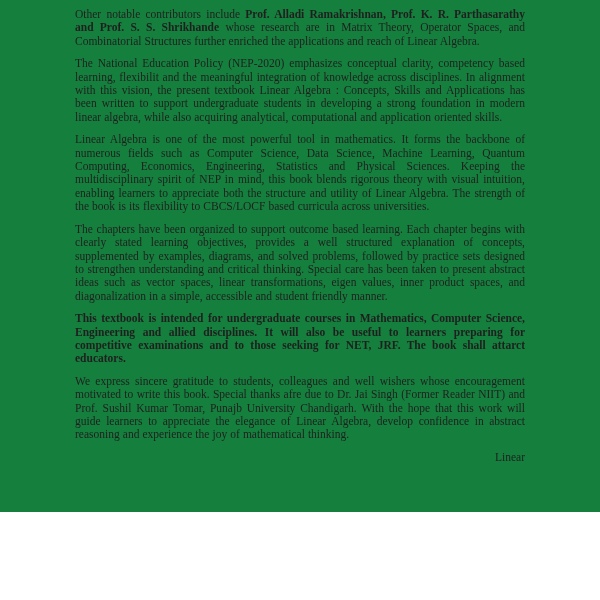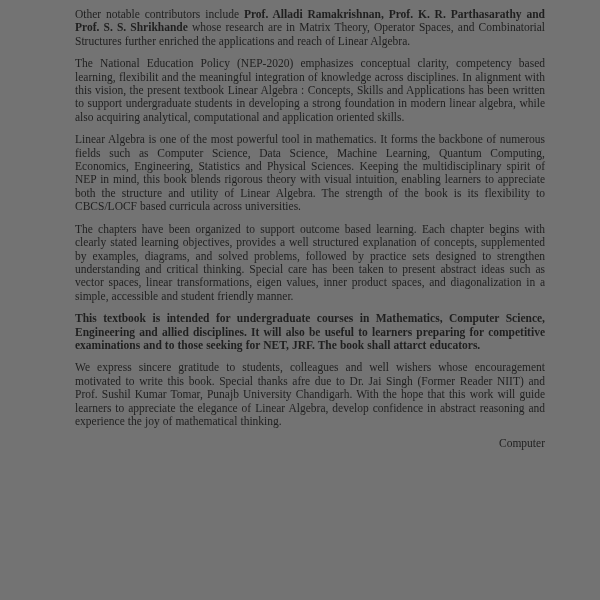--- a/index.html
+++ b/index.html
@@ -9,23 +9,23 @@
   body {
     width: 600px;
     height: 600px;
     background: #ffffff;
     font-family: "Liberation Serif", "DejaVu Serif", serif;
     overflow: hidden;
   }
   .page {
     box-sizing: border-box;
     width: 600px;
-    height: 600px;
-    padding: 8px 55px 0 75px;
-    background: #737373;
+    height: 512px;
+    padding: 8px 75px 0 75px;
+    background: #15803d;
   }
   .content p {
     margin: 0 0 9px 0;
     font-size: 11.5px;
     line-height: 13.4px;
     text-align: justify;
     color: #1f1f1f;
     word-spacing: 0.2px;
   }
   .content p b {
@@ -44,14 +44,14 @@
 
 <div class="page">
   <div class="content">
       <p><span style="color: rgb(31, 31, 31);">Other notable contributors include </span><b style="color: rgb(31, 31, 31);">Prof. Alladi Ramakrishnan, Prof. K. R. Parthasarathy and Prof. S. S. Shrikhande</b><span style="color: rgb(31, 31, 31);"> whose research are in Matrix Theory, Operator Spaces, and Combinatorial Structures further enriched the applications and reach of Linear Algebra.</span></p>
       <p><span style="color: rgb(31, 31, 31);">The National Education Policy (NEP-2020) emphasizes conceptual clarity, competency based learning, flexibilit and the meaningful integration of knowledge across disciplines. In alignment with this vision, the present textbook Linear Algebra : Concepts, Skills and Applications has been written to support undergraduate students in developing a strong foundation in modern linear algebra, while also acquiring analytical, computational and application oriented skills.</span></p>
       <p><span style="color: rgb(31, 31, 31);">Linear Algebra is one of the most powerful tool in mathematics. It forms the backbone of numerous fields such as Computer Science, Data Science, Machine Learning, Quantum Computing, Economics, Engineering, Statistics and Physical Sciences. Keeping the multidisciplinary spirit of NEP in mind, this book blends rigorous theory with visual intuition, enabling learners to appreciate both the structure and utility of Linear Algebra. The strength of the book is its flexibility to CBCS/LOCF based curricula across universities.</span></p>
       <p><span style="color: rgb(31, 31, 31);">The chapters have been organized to support outcome based learning. Each chapter begins with clearly stated learning objectives, provides a well structured explanation of concepts, supplemented by examples, diagrams, and solved problems, followed by practice sets designed to strengthen understanding and critical thinking. Special care has been taken to present abstract ideas such as vector spaces, linear transformations, eigen values, inner product spaces, and diagonalization in a simple, accessible and student friendly manner.</span></p>
       <p><span style="color: rgb(31, 31, 31); font-weight: bold;">This textbook is intended for undergraduate courses in Mathematics, Computer Science, Engineering and allied disciplines. It will also be useful to learners preparing for competitive examinations and to those seeking for NET, JRF. The book shall attarct educators.</span></p>
       <p><span style="color: rgb(31, 31, 31);">We express sincere gratitude to students, colleagues and well wishers whose encouragement motivated to write this book. Special thanks afre due to Dr. Jai Singh (Former Reader NIIT) and Prof. Sushil Kumar Tomar, Punajb University Chandigarh. With the hope that this work will guide learners to appreciate the elegance of Linear Algebra, develop confidence in abstract reasoning and experience the joy of mathematical thinking.</span></p>
     </div>
-  <div class="signature">Computer</div>
+  <div class="signature">Linear</div>
 </div>
 
 </body></html>

